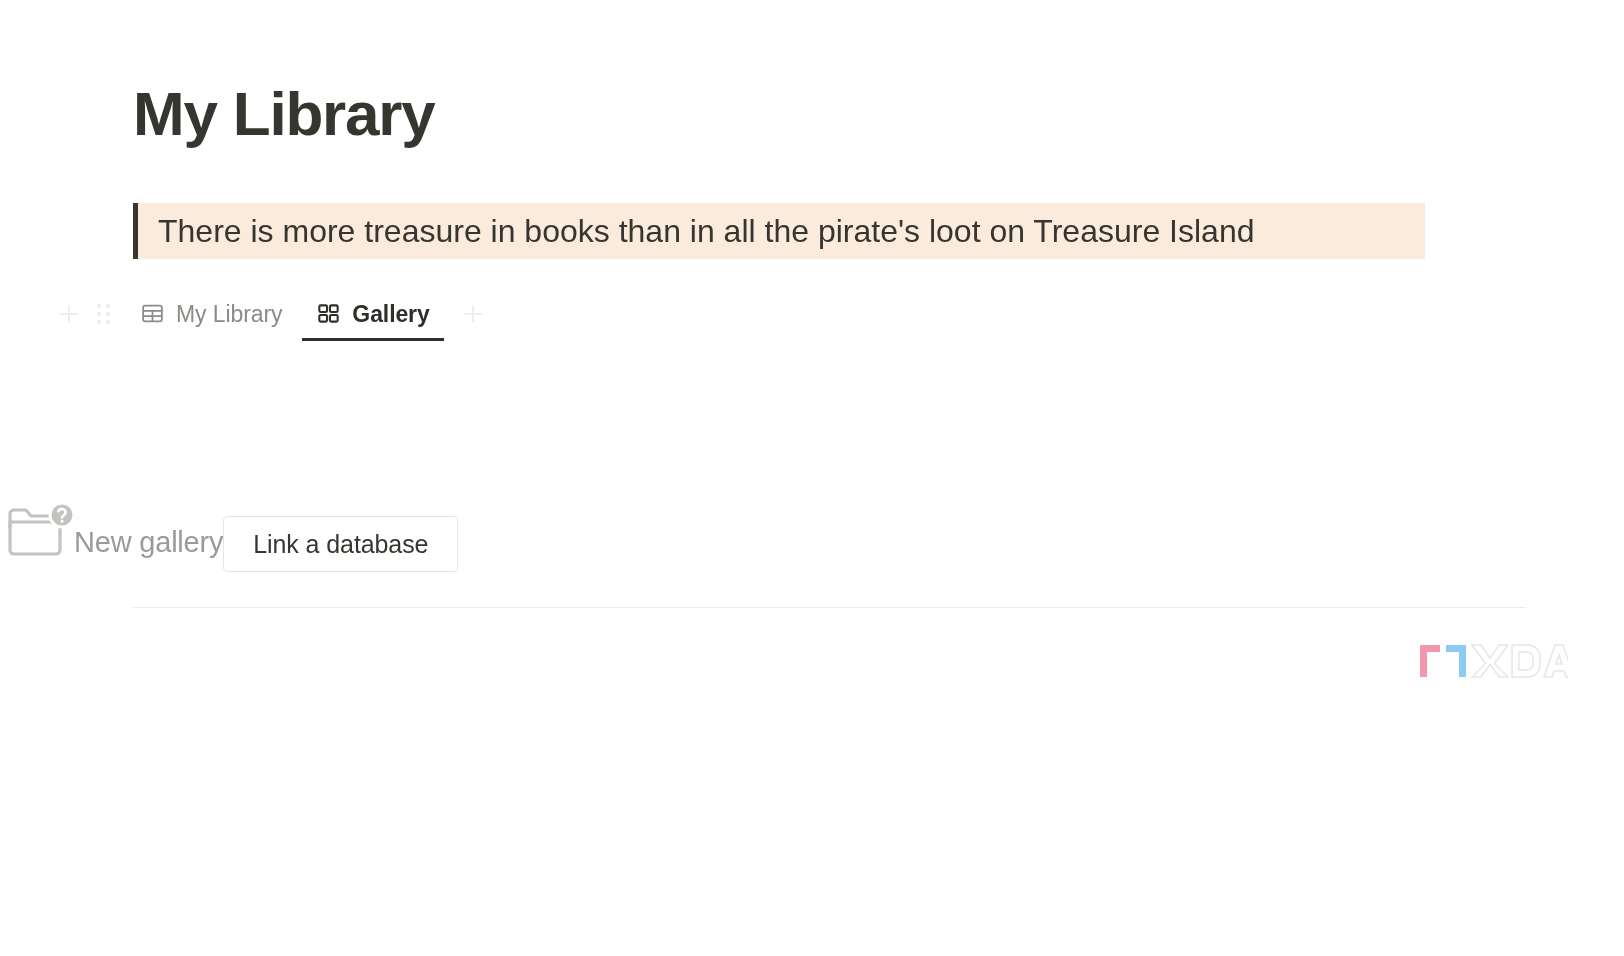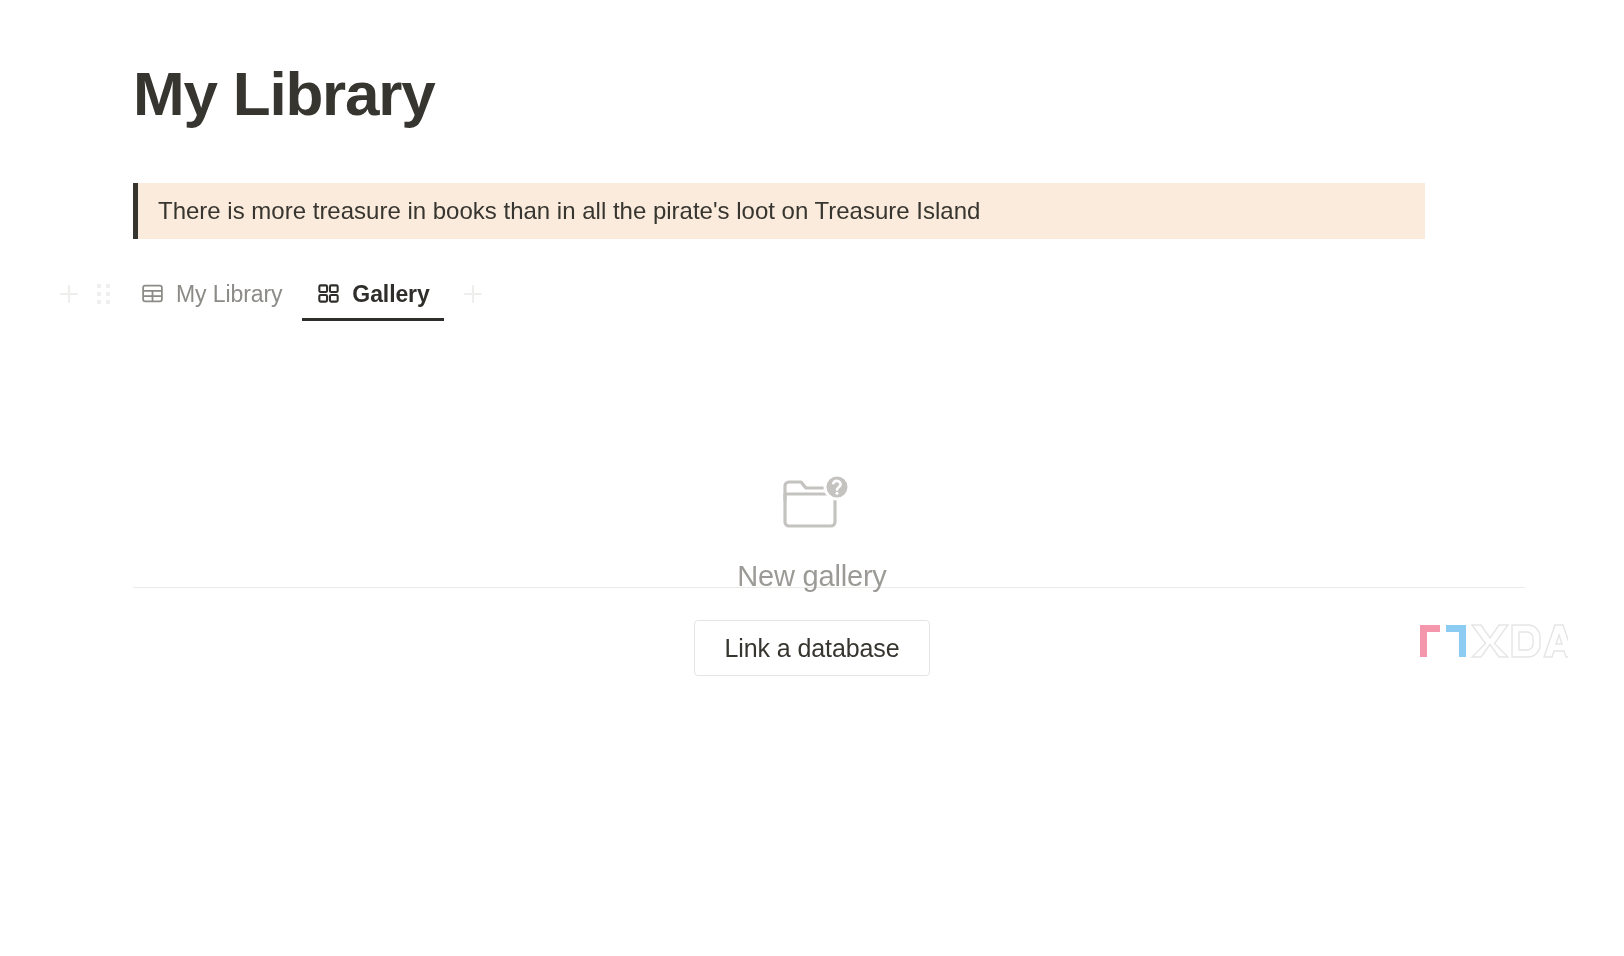--- a/index.html
+++ b/index.html
@@ -10,20 +10,21 @@
     background: #ffffff;
     font-family: "Liberation Sans", sans-serif;
     overflow: hidden;
   }
 
   .page {
     position: relative;
     width: 1624px;
     height: 711px;
     background: #ffffff;
+    margin-top: 20px;
   }
 
   
   .page-title {
     position: absolute;
     left: 133px;
     top: 56px;
     font-size: 62px;
     line-height: 76px;
     font-weight: 700;
@@ -48,21 +49,21 @@
     flex: 0 0 5px;
   }
   .quote-text-wrap {
     flex: 1 1 auto;
     background: #faebdd;
     display: flex;
     align-items: center;
     padding-left: 20px;
   }
   .quote-text {
-    font-size: 24px;
+    font-size: 32px;
     line-height: 40px;
     color: #37352f;
     font-weight: 400;
     white-space: nowrap;
   }
 
   
   .tabbar {
     position: absolute;
     left: 0;
@@ -158,21 +159,20 @@
     margin-left: 12px;
   }
 
   
   .empty-state {
     position: absolute;
     left: 0;
     top: 470px;
     width: 1624px;
     display: flex;
-    flex-direction: column;
     align-items: center;
   }
   .empty-icon {
     width: 74px;
     height: 66px;
     color: #c4c3c0;
     position: relative;
     left: 2px;
   }
   .empty-icon svg { display: block; }

